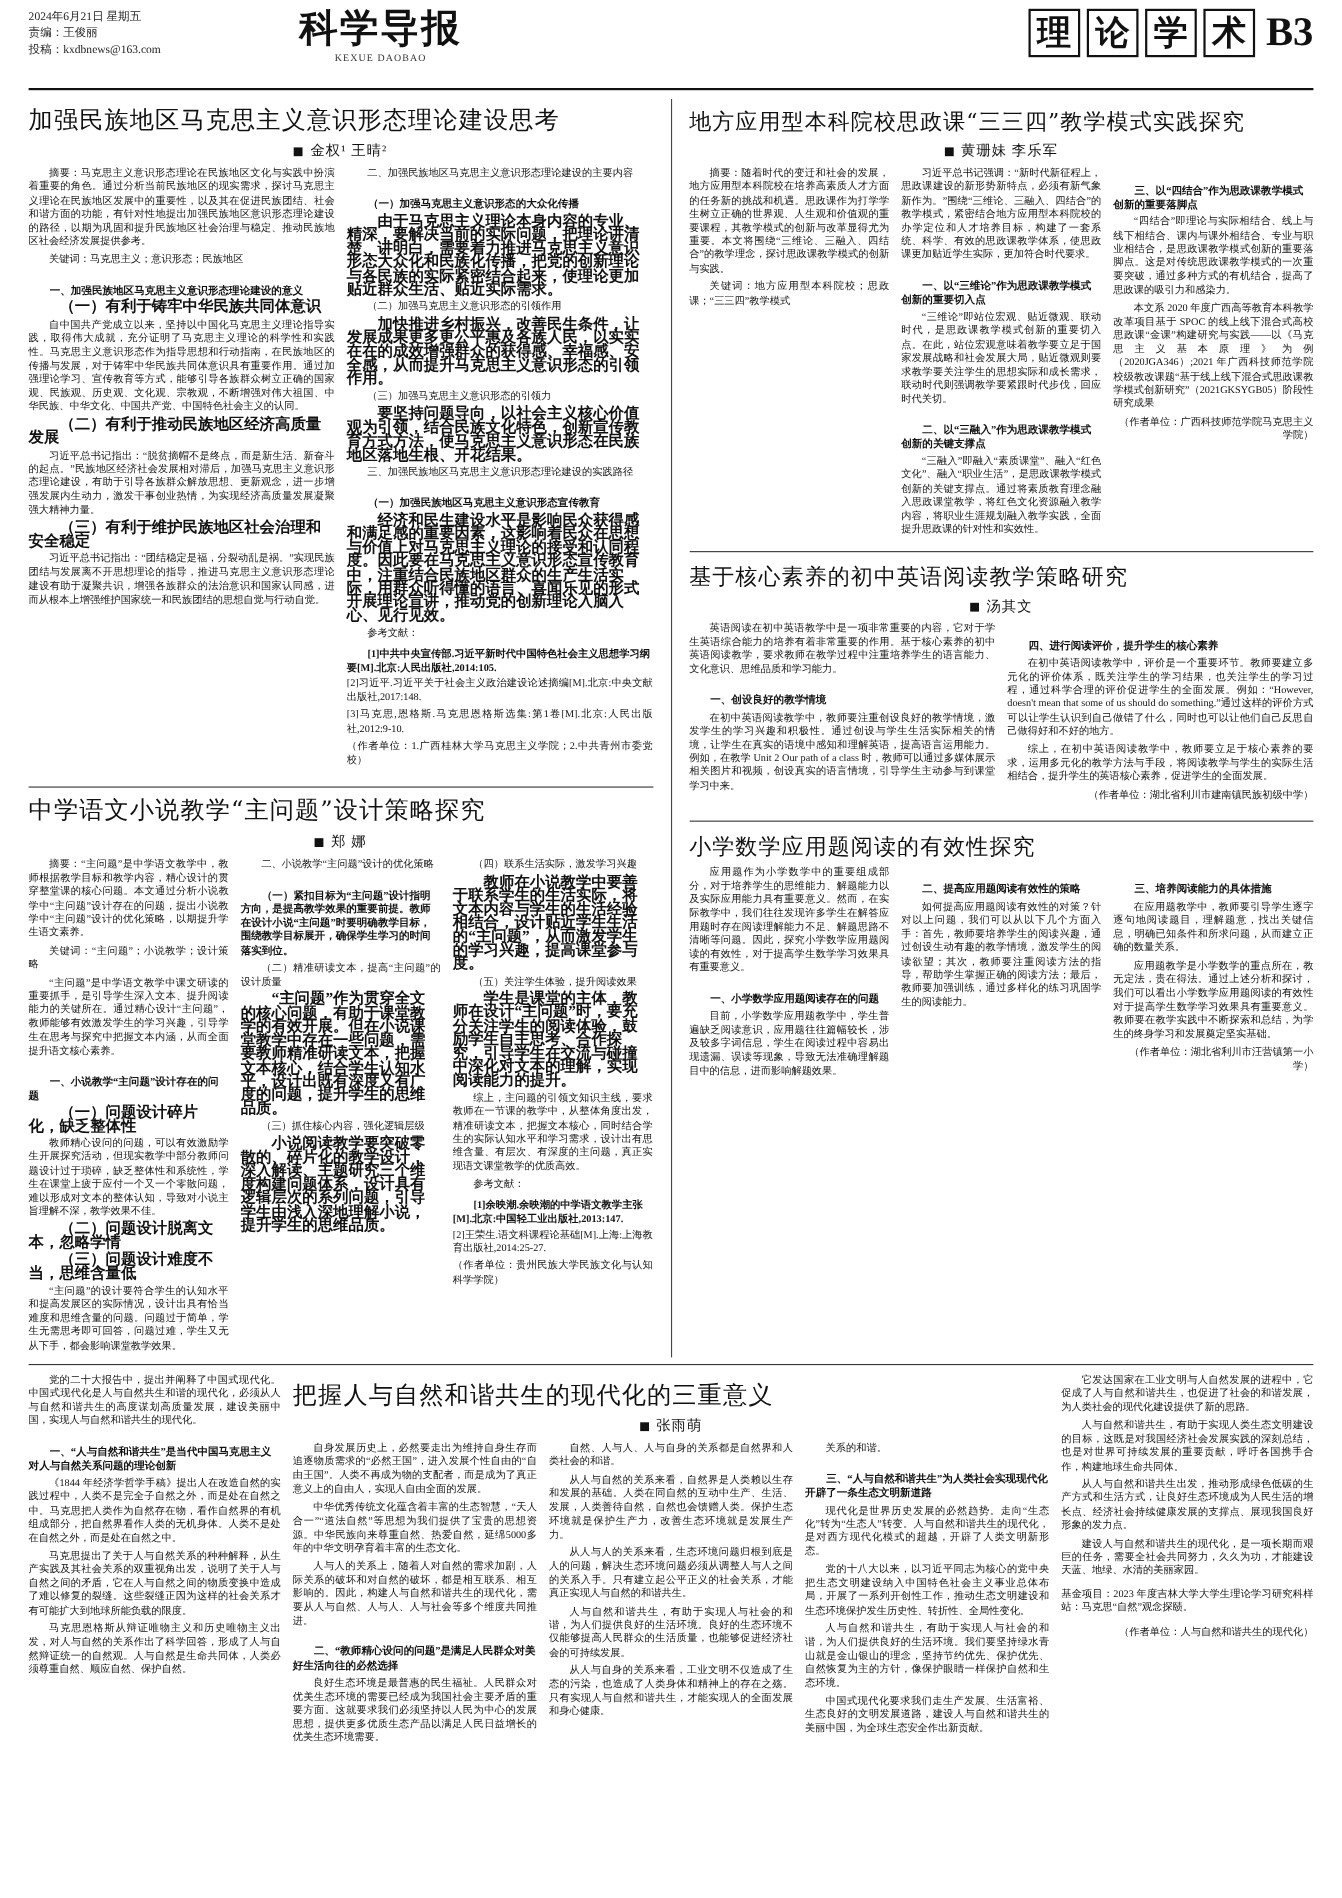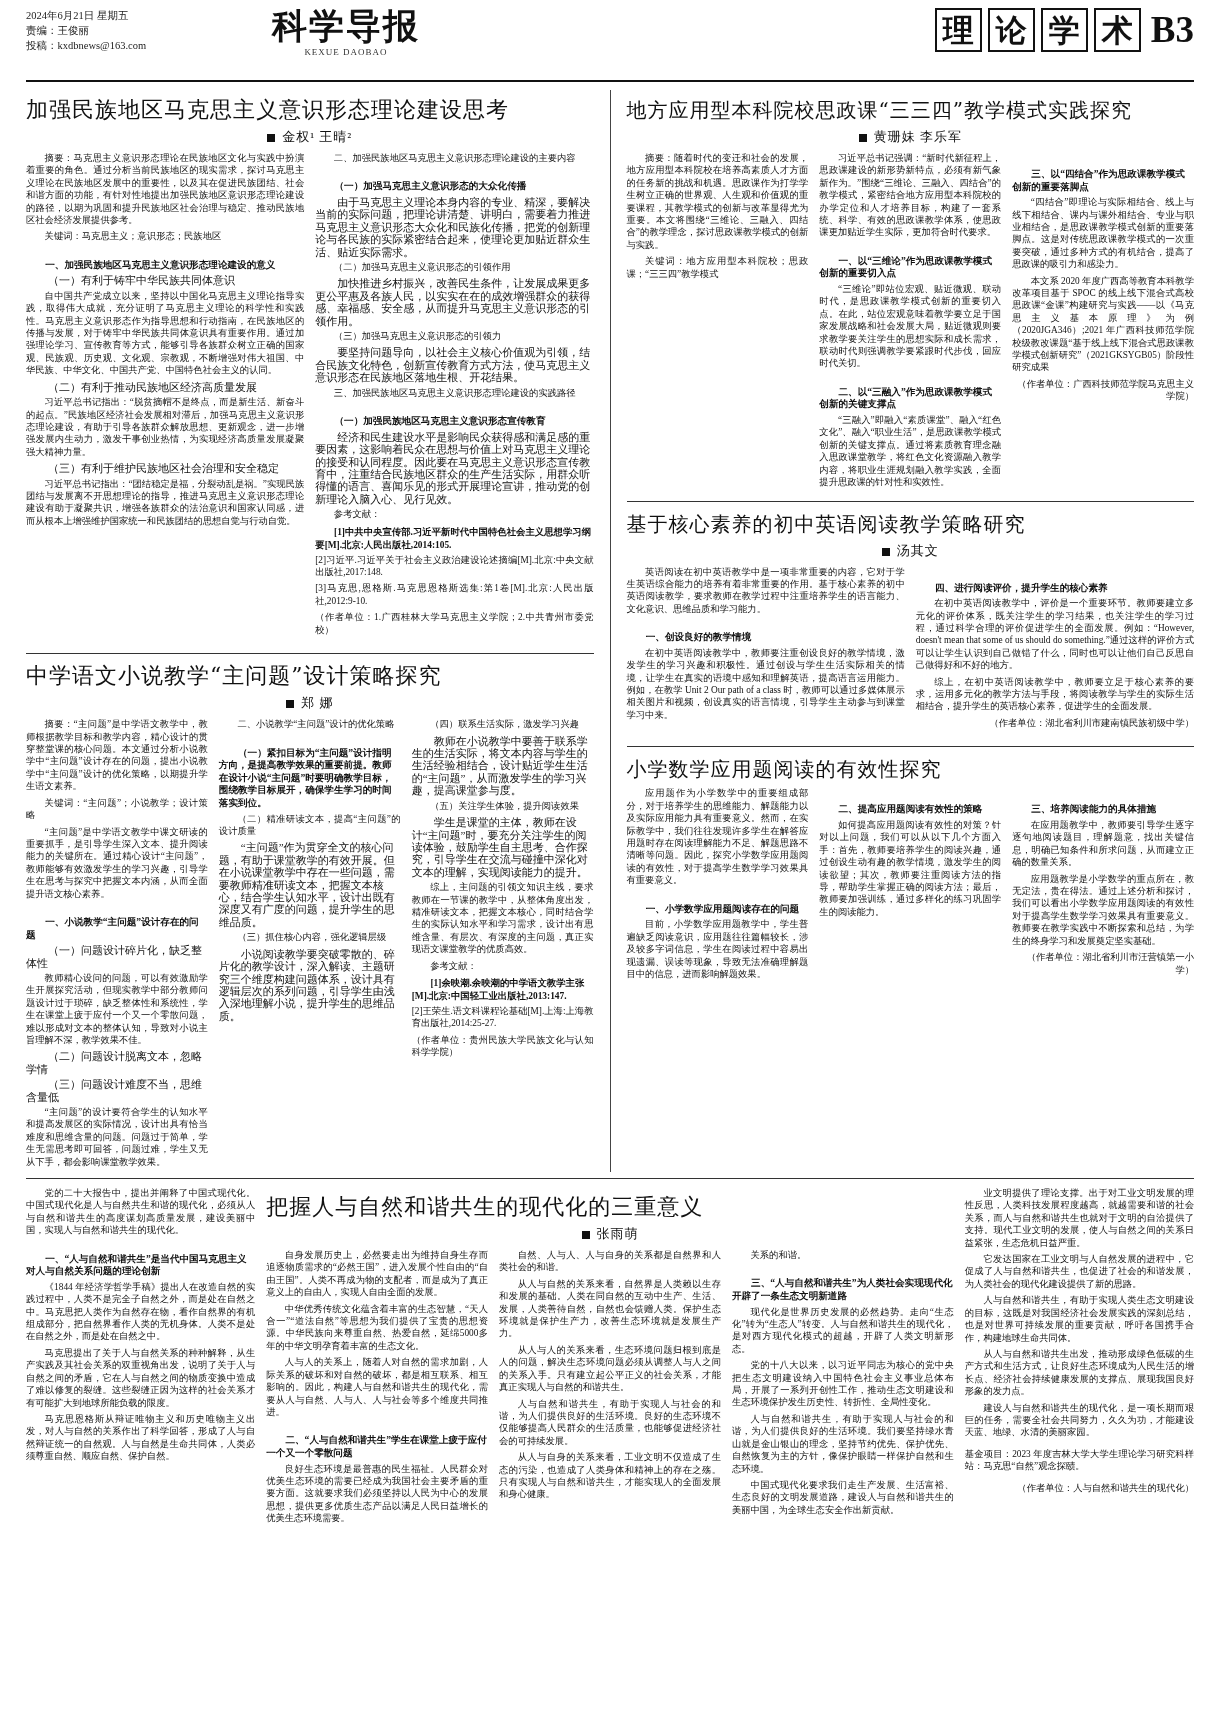--- a/index.html
+++ b/index.html
@@ -46,21 +46,21 @@
 
   .body-cols{display:flex;gap:11px;}
   .bc{flex:1;}
   .ptxt{
     font-size:9.3px;line-height:12.4px;text-align:justify;
     text-justify:inter-ideograph;margin:0 0 4px 0;
     font-family:"Liberation Serif",serif;
   }
   .ptxt.ind{text-indent:2em;}
   .ph{font-weight:bold;font-size:9.6px;line-height:12.6px;margin:16px 0 3px 0;text-indent:2em;}
-  .ph2{font-size:11px;line-height:12.4px;margin:3px 0 3px 0;text-indent:2em;font-weight:normal;}
+  .ph2{font-size:14px;line-height:12.4px;margin:3px 0 3px 0;text-indent:2em;font-weight:bold;}
   .refs-h{font-weight:bold;font-size:9.4px;margin:5px 0 2px 0;text-indent:2em;}
   .sig{text-align:right;font-size:9.3px;line-height:12.4px;margin-top:3px;}
   .fund{font-size:9.3px;line-height:12.4px;text-align:justify;}
 
   
   .bottom{margin-top:6px;border-top:1px solid #333;padding-top:8px;}
   .cols5{display:flex;gap:11px;}
   .cols5 .bc{flex:1;}
 </style>
 </head>
@@ -263,42 +263,41 @@
       <div style="flex:3;">
         <div class="art-title">把握人与自然和谐共生的现代化的三重意义</div>
         <div class="byline">
           <span class="sq"></span><span>张雨萌</span>
         </div>
         <div class="cols5">
           <div class="bc">
             <p class="ptxt ind">自身发展历史上，必然要走出为维持自身生存而追逐物质需求的“必然王国”，进入发展个性自由的“自由王国”。人类不再成为物的支配者，而是成为了真正意义上的自由人，实现人自由全面的发展。</p>
             <p class="ptxt ind">中华优秀传统文化蕴含着丰富的生态智慧，“天人合一”“道法自然”等思想为我们提供了宝贵的思想资源。中华民族向来尊重自然、热爱自然，延绵5000多年的中华文明孕育着丰富的生态文化。</p>
             <p class="ptxt ind">人与人的关系上，随着人对自然的需求加剧，人际关系的破坏和对自然的破坏，都是相互联系、相互影响的。因此，构建人与自然和谐共生的现代化，需要从人与自然、人与人、人与社会等多个维度共同推进。</p>
-            <p class="ph">二、“人与自然和谐共生”学生在课堂上疲于应付一个又一个零散问题</p>
+            <p class="ph">二、“教师精心设问的问题”是满足人民群众对美好生活向往的必然选择</p>
             <p class="ptxt ind">良好生态环境是最普惠的民生福祉。人民群众对优美生态环境的需要已经成为我国社会主要矛盾的重要方面。这就要求我们必须坚持以人民为中心的发展思想，提供更多优质生态产品以满足人民日益增长的优美生态环境需要。</p>
           </div>
           <div class="bc">
             <p class="ptxt ind">自然、人与人、人与自身的关系都是自然界和人类社会的和谐。</p>
             <p class="ptxt ind">从人与自然的关系来看，自然界是人类赖以生存和发展的基础。人类在同自然的互动中生产、生活、发展，人类善待自然，自然也会馈赠人类。保护生态环境就是保护生产力，改善生态环境就是发展生产力。</p>
             <p class="ptxt ind">从人与人的关系来看，生态环境问题归根到底是人的问题，解决生态环境问题必须从调整人与人之间的关系入手。只有建立起公平正义的社会关系，才能真正实现人与自然的和谐共生。</p>
             <p class="ptxt ind">人与自然和谐共生，有助于实现人与社会的和谐，为人们提供良好的生活环境。良好的生态环境不仅能够提高人民群众的生活质量，也能够促进经济社会的可持续发展。</p>
             <p class="ptxt ind">从人与自身的关系来看，工业文明不仅造成了生态的污染，也造成了人类身体和精神上的存在之殇。只有实现人与自然和谐共生，才能实现人的全面发展和身心健康。</p>
           </div>
           <div class="bc">
             <p class="ptxt ind">关系的和谐。</p>
             <p class="ph">三、“人与自然和谐共生”为人类社会实现现代化开辟了一条生态文明新道路</p>
             <p class="ptxt ind">现代化是世界历史发展的必然趋势。走向“生态化”转为“生态人”转变。人与自然和谐共生的现代化，是对西方现代化模式的超越，开辟了人类文明新形态。</p>
             <p class="ptxt ind">党的十八大以来，以习近平同志为核心的党中央把生态文明建设纳入中国特色社会主义事业总体布局，开展了一系列开创性工作，推动生态文明建设和生态环境保护发生历史性、转折性、全局性变化。</p>
             <p class="ptxt ind">人与自然和谐共生，有助于实现人与社会的和谐，为人们提供良好的生活环境。我们要坚持绿水青山就是金山银山的理念，坚持节约优先、保护优先、自然恢复为主的方针，像保护眼睛一样保护自然和生态环境。</p>
             <p class="ptxt ind">中国式现代化要求我们走生产发展、生活富裕、生态良好的文明发展道路，建设人与自然和谐共生的美丽中国，为全球生态安全作出新贡献。</p>
           </div>
         </div>
       </div>
       <div class="bc">
-        <p class="ptxt ind">业文明提供了理论支撑。出于对工业文明发展的理性反思，人类科技发展程度越高，就越需要和谐的社会关系，而人与自然和谐共生也就对于文明的自洽提供了支持。现代工业文明的发展，使人与自然之间的关系日益紧张，生态危机日益严重。</p>
         <p class="ptxt ind">它发达国家在工业文明与人自然发展的进程中，它促成了人与自然和谐共生，也促进了社会的和谐发展，为人类社会的现代化建设提供了新的思路。</p>
         <p class="ptxt ind">人与自然和谐共生，有助于实现人类生态文明建设的目标，这既是对我国经济社会发展实践的深刻总结，也是对世界可持续发展的重要贡献，呼吁各国携手合作，构建地球生命共同体。</p>
         <p class="ptxt ind">从人与自然和谐共生出发，推动形成绿色低碳的生产方式和生活方式，让良好生态环境成为人民生活的增长点、经济社会持续健康发展的支撑点、展现我国良好形象的发力点。</p>
         <p class="ptxt ind">建设人与自然和谐共生的现代化，是一项长期而艰巨的任务，需要全社会共同努力，久久为功，才能建设天蓝、地绿、水清的美丽家园。</p>
         <p class="fund">基金项目：2023 年度吉林大学大学生理论学习研究科样站：马克思“自然”观念探赜。</p>
         <p class="sig">（作者单位：人与自然和谐共生的现代化）</p>
       </div>
     </div>
   </div>
 

